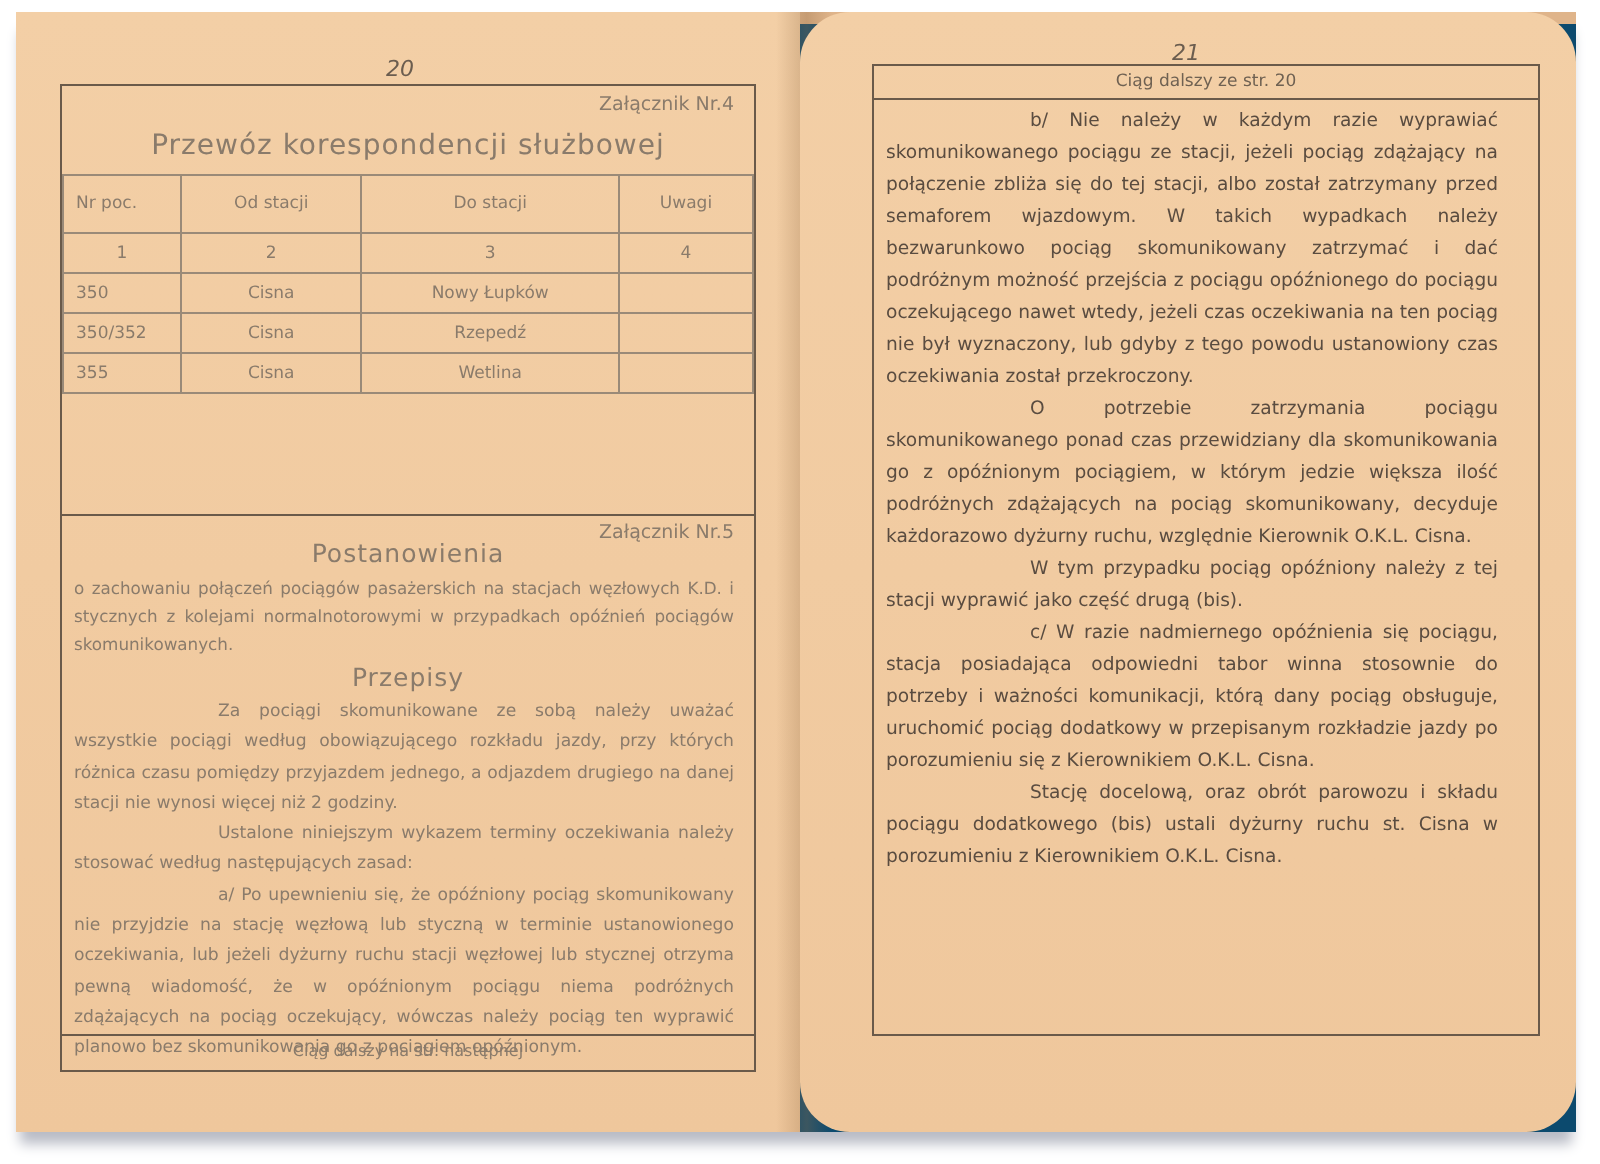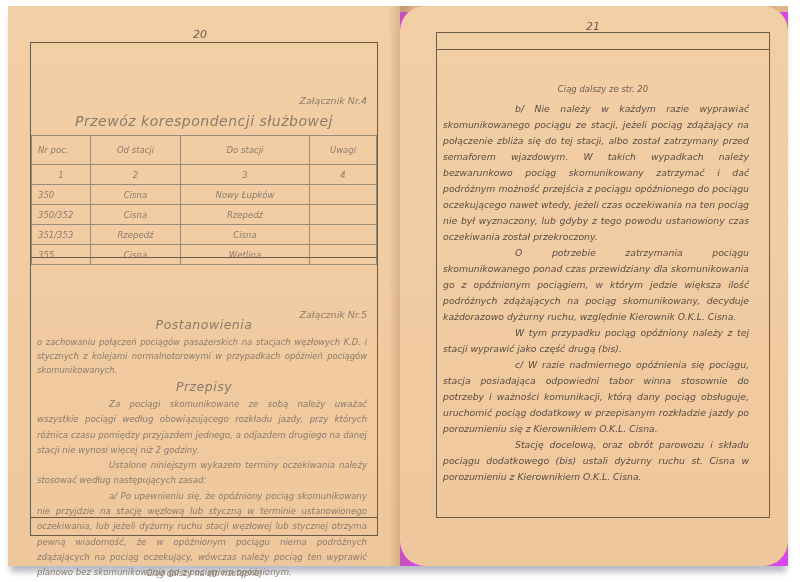--- a/index.html
+++ b/index.html
@@ -2,42 +2,42 @@
 <html><head>
 <meta charset="utf-8">
 <style>
   html, body { margin:0; padding:0; }
   body {
     width:800px; height:582px; background:#ffffff; position:relative; overflow:hidden;
     font-family: "DejaVu Sans", sans-serif;
   }
   .book {
     position:absolute; left:8px; top:6px; width:780px; height:560px;
-    background:#d946ef;
+    background:#0c4a6e;
     box-shadow: 0 8px 6px -2px #b9bcc6;
   }
   .page {
     position:absolute; top:0; height:560px;
     background: linear-gradient(180deg,#f3cfa6 0%,#efc79c 100%);
   }
   .page.left { left:0; width:392px; }
   .page.right { left:392px; width:388px;border-radius:25px; }
   .spine {
     position:absolute; left:380px; top:0; width:28px; height:560px;
     background: linear-gradient(90deg, rgba(0,0,0,0) 0%, rgba(150,110,70,0.25) 40%, rgba(150,110,70,0.35) 55%, rgba(0,0,0,0) 100%);
   }
   .topedge { position:absolute; left:0; top:0; width:780px; height:6px; background:#dfb48a; }
   .pno {
     position:absolute; top:20px; font-style:italic; font-size:11px; color:#6b5d4f;
     font-family:"DejaVu Sans", sans-serif;
   }
   .frame {
     position:absolute; border:1.5px solid #6a5a4a;
   }
-  .txt { color:#6f6152; font-style:italic; font-family:"DejaVu Sans", sans-serif;margin-top:48px; }
+  .txt { color:#6f6152; font-family:"DejaVu Sans", sans-serif; }
   .left .txt { color:#8a7b6b; }
   .annex { position:absolute; right:10px; font-size:9.5px; }
   .title { position:absolute; left:0; right:0; text-align:center; font-size:14px; letter-spacing:0.5px; }
   table.corr {
     position:absolute; border-collapse:collapse; font-size:8.5px;
   }
   table.corr td {
     border:1px solid #9a8a78; height:19px; padding:0 6px;
   }
   table.corr td.c { text-align:center; }
@@ -81,26 +81,20 @@
           <td class="c">Nowy Łupków</td>
           <td></td>
         </tr>
         <tr>
           <td>350/352</td>
           <td class="c">Cisna</td>
           <td class="c">Rzepedź</td>
           <td></td>
         </tr>
         <tr>
-          <td>351/353</td>
-          <td class="c">Rzepedź</td>
-          <td class="c">Cisna</td>
-          <td></td>
-        </tr>
-        <tr>
           <td>355</td>
           <td class="c">Cisna</td>
           <td class="c">Wetlina</td>
           <td></td>
         </tr>
       </tbody>
         </table>
 
       <div class="bar" style="left:0; right:0; top:214px;"></div>
 

